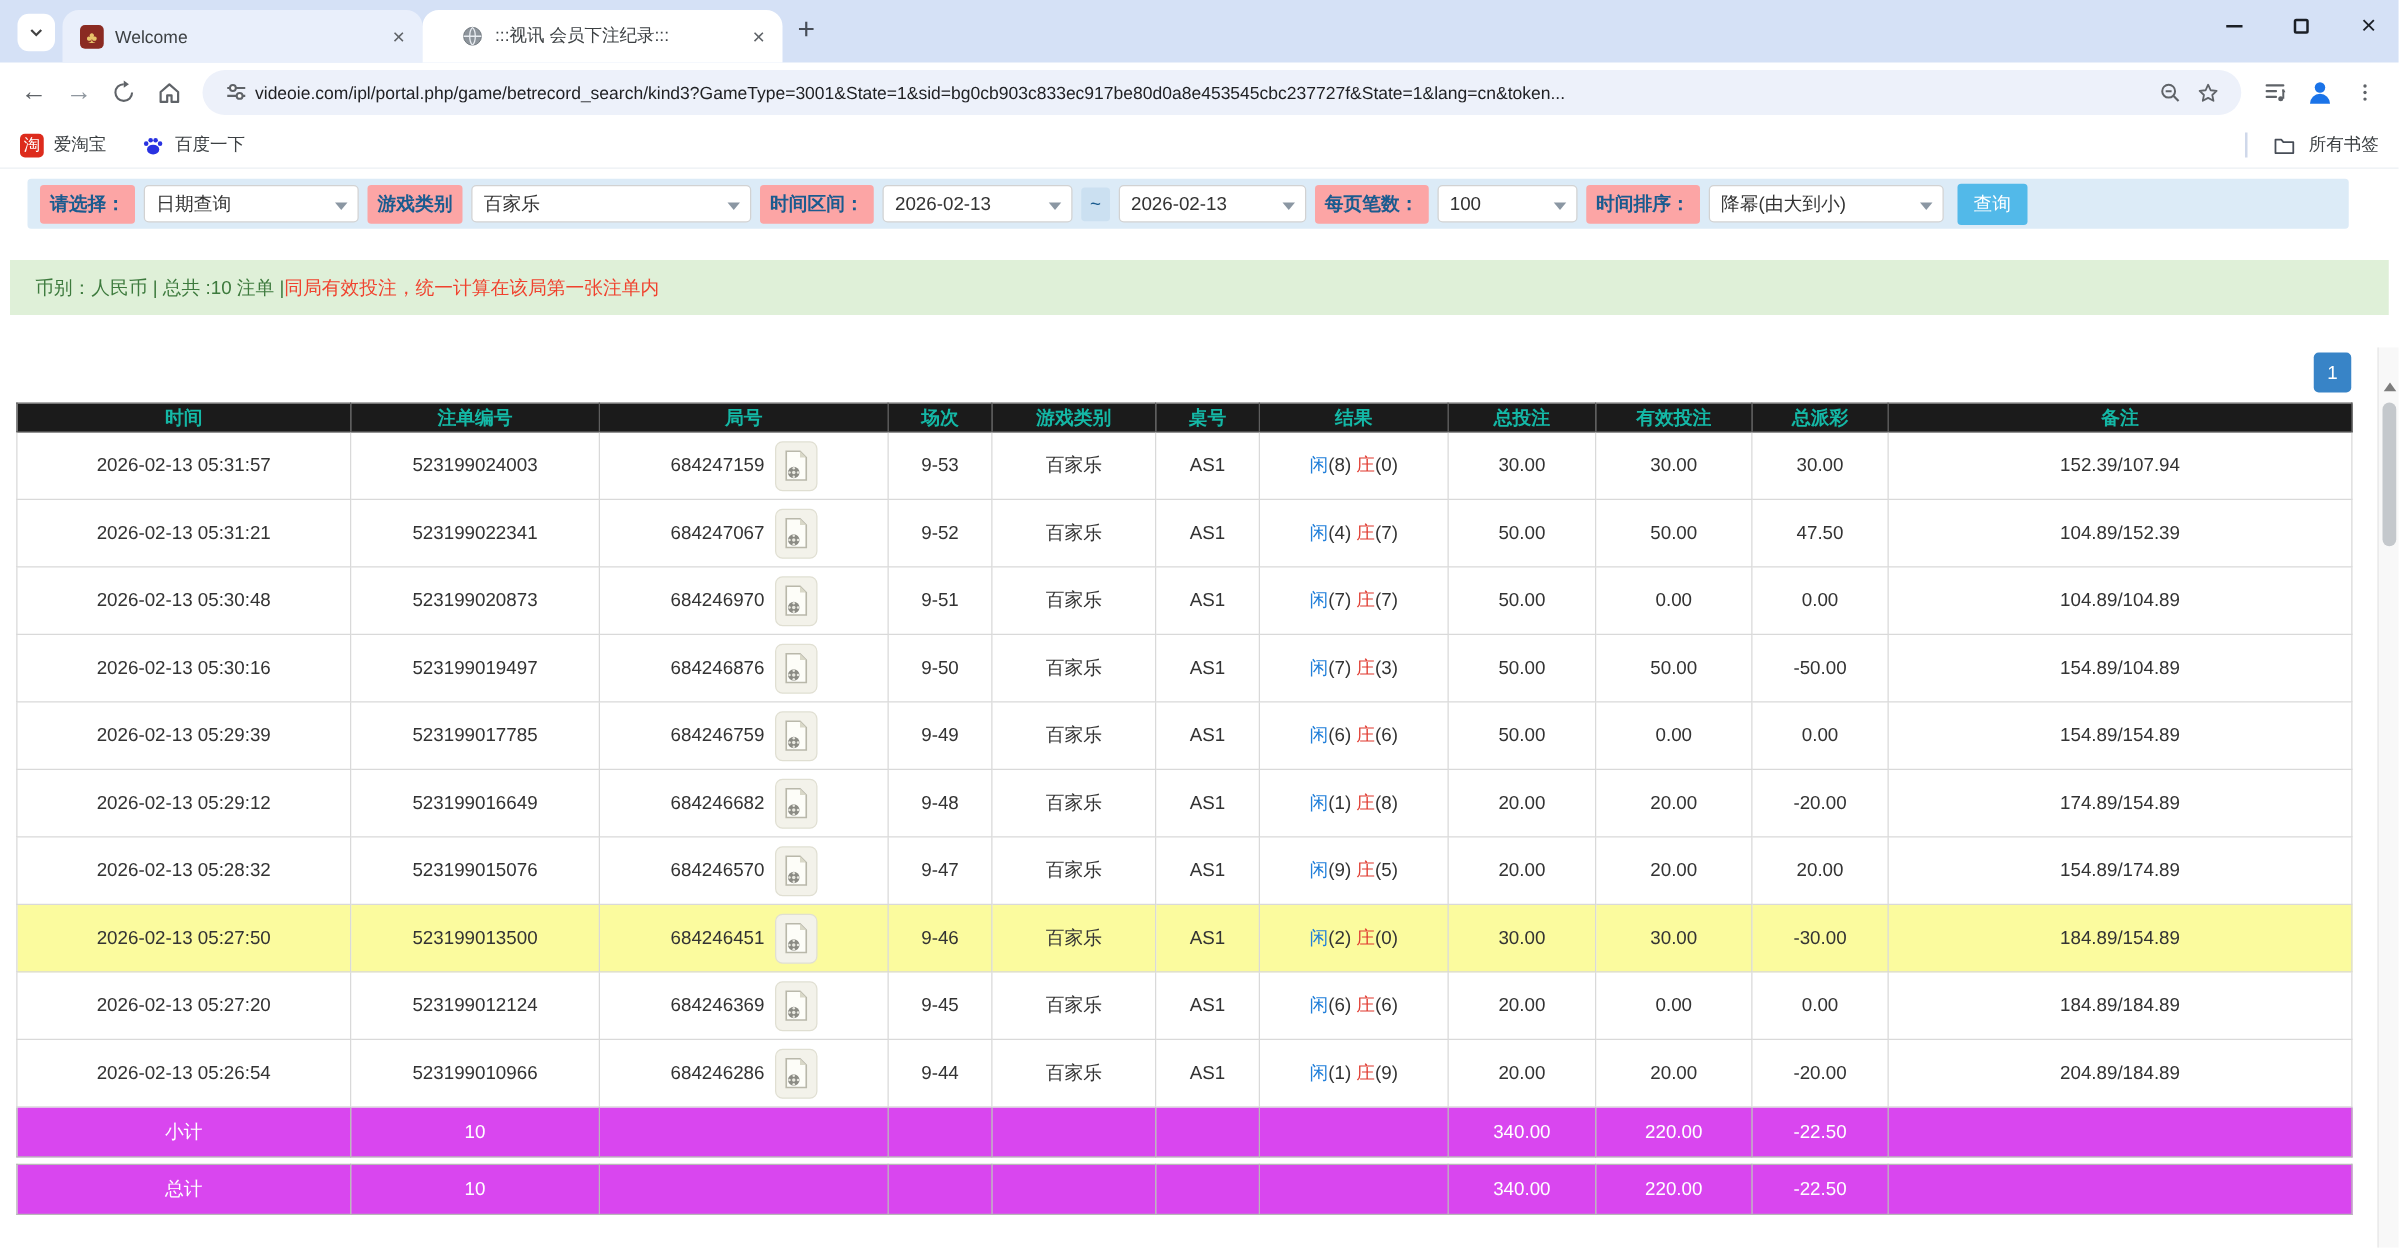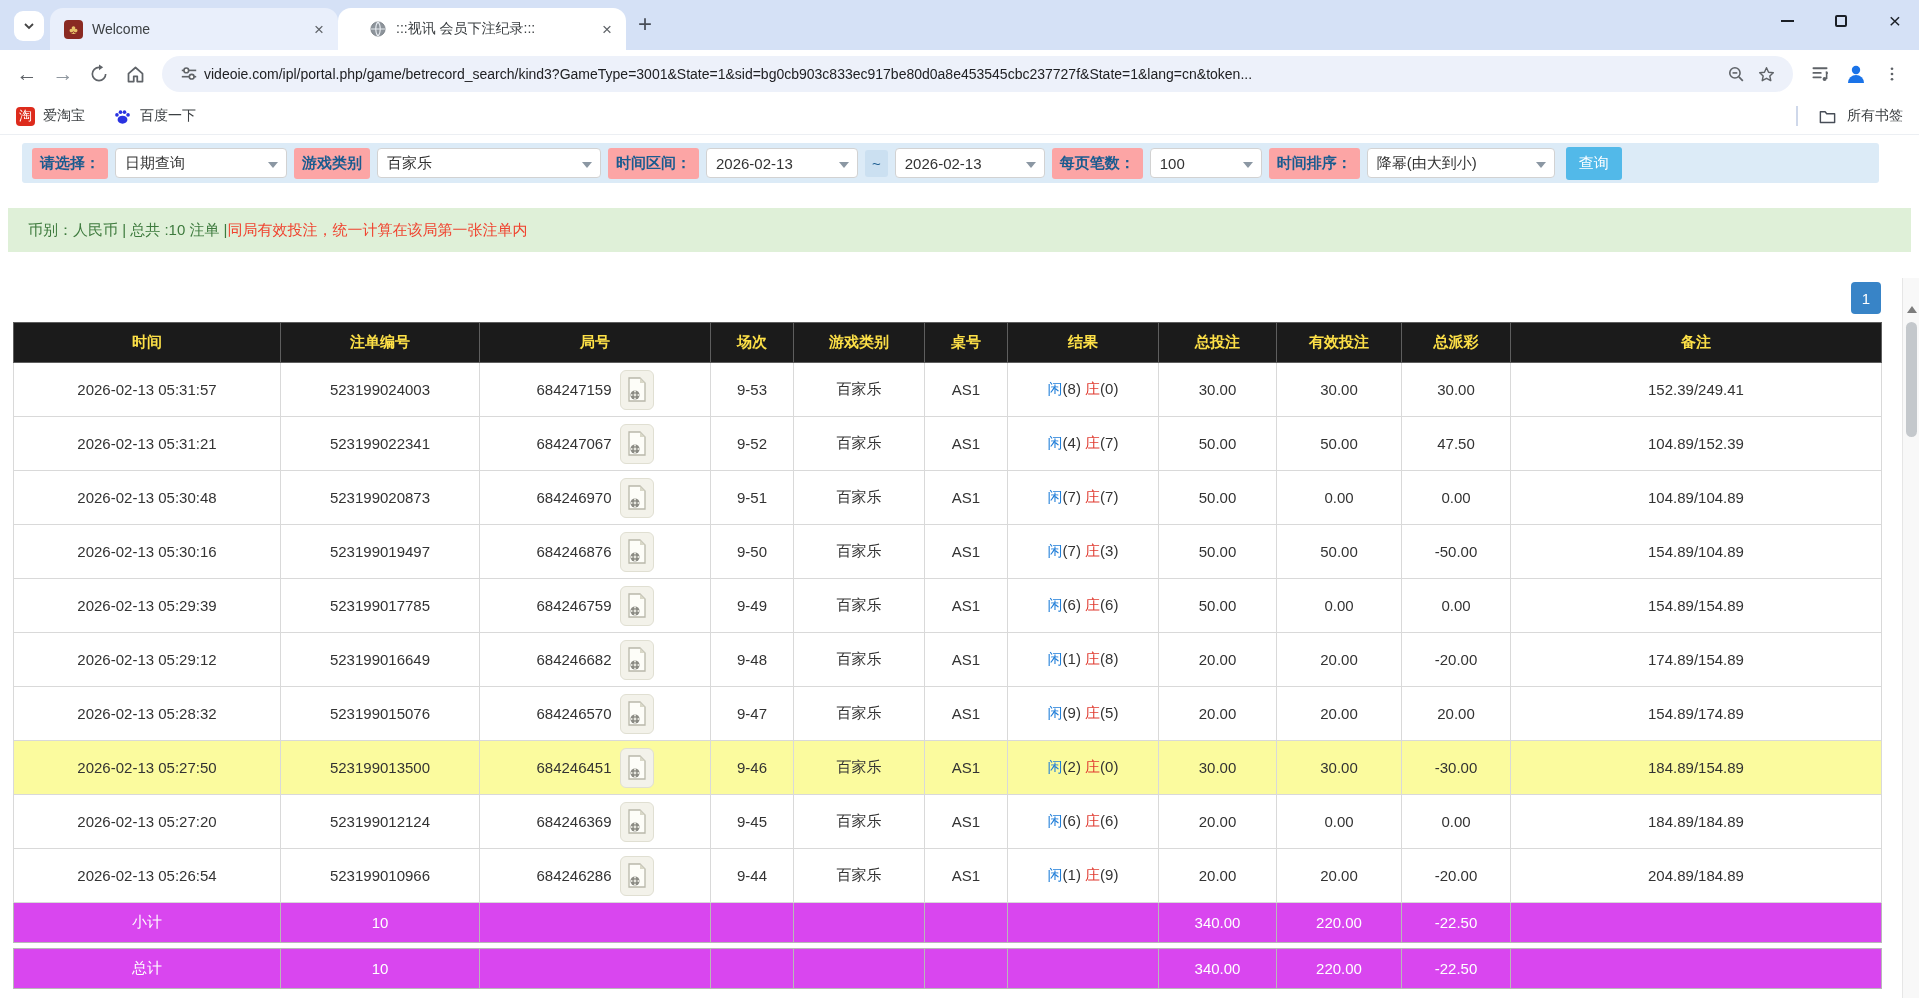--- a/index.html
+++ b/index.html
@@ -62,21 +62,21 @@
     justify-content:flex-start; padding:0 20px; font-size:15px; }
   .info-left { color:#3d7a3d; }
   .info-right { color:#f0422e; }
 
   .pagerow { margin:30px 38px 8px 13px; display:flex; justify-content:flex-end; }
   .pagebtn { min-width:30px; height:32px; background:#3884c7; color:#fff; border-radius:4px;
     display:flex; align-items:center; justify-content:center; font-size:15px; padding:0 9px; cursor:pointer; }
 
   
   table.bets { width:1868px; margin-left:13px; border-collapse:collapse; table-layout:fixed; font-size:15px; }
-  table.bets th { background:#1b1b1b; color:#fde047; height:40px; font-weight:bold; border:1px solid #5e5e5e; }
+  table.bets th { background:#1b1b1b; color:#14b8a6; height:23px; font-weight:bold; border:1px solid #5e5e5e; }
   table.bets td { height:54px; text-align:center; color:#333; border:1px solid #d9d9d9; background:#fff; }
   tr.highlight td { background:#fbfb9e; }
   tr.frow td { background:#d946ef; color:#fff; height:40px; border:1px solid #b8b8b8; font-size:15px; }
   tr.spacer td { height:6px; background:#fff; border:none; padding:0; }
   .v-blue { color:#1f7ed9; }
   .v-red  { color:#f02b1d; }
   .r-xian { color:#1f7ed9; }
   .r-zhuang { color:#e03c31; }
   .round-cell { display:flex; align-items:center; justify-content:center; gap:8px; }
   .video-btn { width:34px; height:40px; background:#f3f2ea; border:1px solid #e0dfd2; border-radius:6px;
@@ -312,21 +312,21 @@
   </span>
 </span>
           </td>
           <td>9-53</td>
           <td>百家乐</td>
           <td>AS1</td>
           <td><span class="r-xian">闲</span>(8) <span class="r-zhuang">庄</span>(0)</td>
           <td class="v-blue">30.00</td>
           <td>30.00</td>
           <td>30.00</td>
-          <td>152.39/249.41</td>
+          <td>152.39/107.94</td>
         </tr>
         <tr>
           <td>2026-02-13 05:31:21</td>
           <td>523199022341</td>
           <td>
             <span class="round-cell">
               <span>684247067</span>
   <span class="video-btn">
     <svg width="20" height="26" viewBox="0 0 20 26">
       <path d="M2 1 h11 l5 5 v18 h-16 z" fill="#fdfdf8" stroke="#b9b8aa" stroke-width="1.3"></path>

